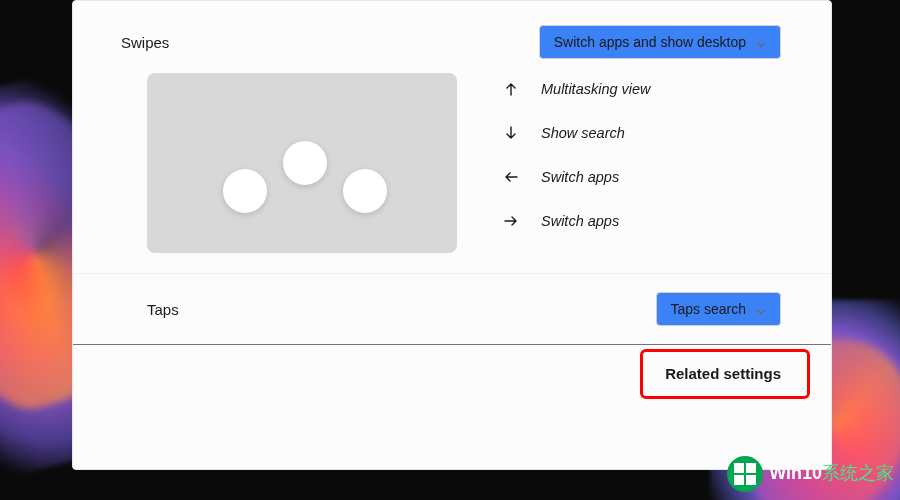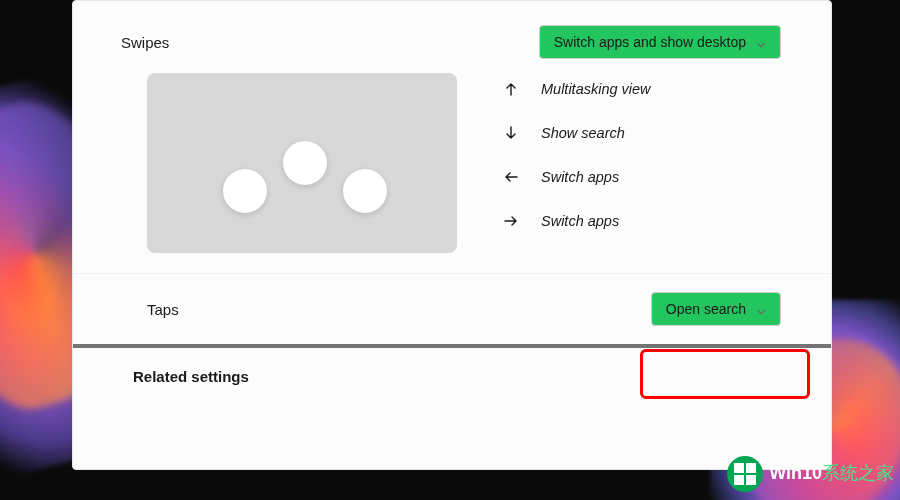--- a/index.html
+++ b/index.html
@@ -77,21 +77,21 @@
       background: #fcfcfc;
       border: 1px solid #e5e5e5;
       border-radius: 4px;
       padding-top: 10px;
     }
     .setting-row {
       display: flex;
       align-items: center;
       justify-content: space-between;
       padding: 14px 50px 14px 74px;
-      border-bottom: 4px solid #737373;
+      border-bottom: 1px solid #737373;
     }
     .setting-row.swipes-row {
       border-bottom: none;
       padding-bottom: 8px;
       padding-left: 48px;
     }
     .setting-row.taps-row {
       border-top: 1px solid #f0f0f0;
       padding-top: 18px;
       padding-bottom: 18px;
@@ -99,21 +99,21 @@
     .setting-label {
       font-size: 15px;
       color: #1a1a1a;
       font-weight: 400;
     }
     .dropdown-button {
       display: inline-flex;
       align-items: center;
       gap: 10px;
       padding: 8px 14px;
-      background: #22c55e;
+      background: #3b82f6;
       border: 1px solid #d0d0d0;
       border-radius: 4px;
       font-size: 14px;
       color: #1a1a1a;
       font-family: inherit;
       cursor: pointer;
     }
     .chevron {
       display: inline-block;
       width: 10px;
@@ -165,20 +165,21 @@
     }
     .gesture-label {
       font-size: 14.5px;
       color: #1a1a1a;
     }
     .related-heading {
       font-size: 15px;
       font-weight: 600;
       color: #1a1a1a;
       padding: 20px 50px 10px 60px;
+      text-align: right;
     }
     .highlight-red {
       position: absolute;
       border: 3px solid #ff0000;
       border-radius: 6px;
       pointer-events: none;
     }
     .highlight-red.taps-highlight {
       left: 640px;
       top: 349px;
@@ -288,21 +289,21 @@
             </svg>
         </span>
         <span class="gesture-label">Switch apps</span>
       </div>
     </div>
   </div>
 
   <div class="setting-row taps-row">
     <span class="setting-label">Taps</span>
     <button class="dropdown-button">
-      <span>Open search</span>
+      <span>Taps search</span>
       <span class="chevron">
         <svg viewBox="0 0 12 12" width="10" height="10">
             <path d="M2 4l4 4 4-4" stroke="#666" stroke-width="1.4" fill="none" stroke-linecap="round"></path>
           </svg>
       </span>
     </button>
   </div>
 
   <div class="related-heading">Related settings</div>
 

